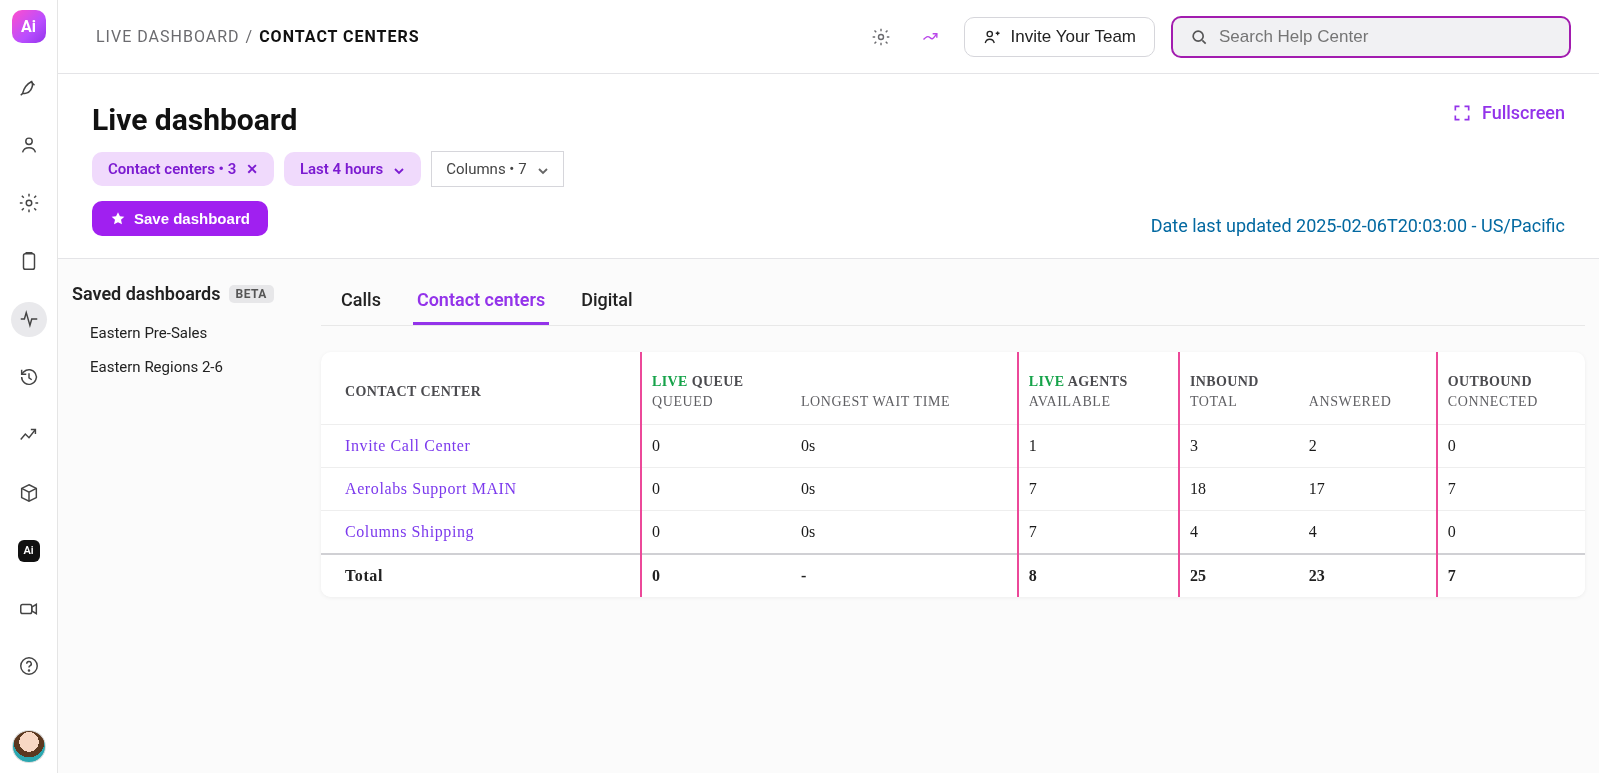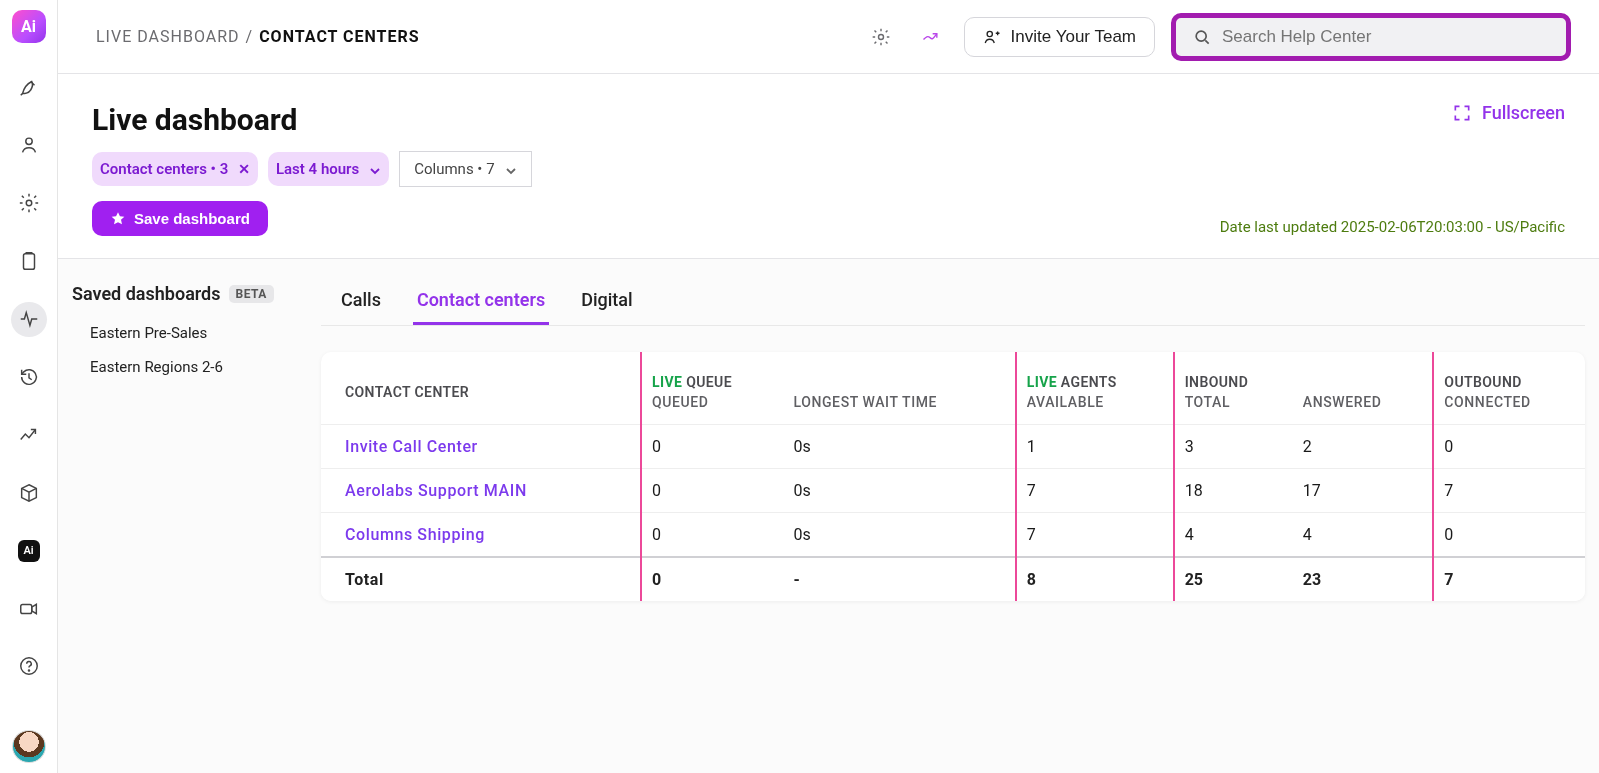--- a/index.html
+++ b/index.html
@@ -80,40 +80,40 @@
   .topbar .iconghost.purple { color:#b946ea; }
   .topbar svg { width:20px;height:20px;fill:none;stroke:currentColor;stroke-width:1.7; }
   .invite-btn {
     display:flex;align-items:center;gap:10px;
     border:1px solid #d6d6db;border-radius:10px;
     padding: 9px 18px;
     font-size:17px;color:#222;background:#fff;cursor:pointer;
   }
   .search-wrap {
     display:flex;align-items:center;gap:10px;
-    border:5px solid #a21caf;border-radius:10px;
+    border:2px solid #a21caf;border-radius:10px;
     background:#f1f1f3;
     padding: 9px 16px;
     width:400px;
   }
   .search-wrap input {
     border:none;background:transparent;outline:none;
     font-size:17px;color:#555;flex:1;
   }
   .header-block {
     padding: 28px 34px 22px 34px;
     border-bottom:1px solid #e4e4e7;
     background:#fff;
     position:relative;
   }
   .header-block h1 { font-size:30px; font-weight:700; color:#111; margin-bottom:14px; }
   .chips-row { display:flex; align-items:center; gap:10px; margin-bottom:14px; }
   .chip-purple {
     background:#f0dafc; color:#7c1bd1; font-weight:600;
-    border-radius:10px; padding:8px 8px; display:flex; align-items:center; gap:10px;
+    border-radius:10px; padding:8px 16px; display:flex; align-items:center; gap:10px;
     font-size:15px; cursor:pointer;
   }
   .chip-purple .x { font-size:14px; color:#7c1bd1; }
   .chip-outline {
     background:#fff; border:1px solid #d6d6db; color:#444;
     border-radius:0; padding:8px 14px; display:flex;align-items:center;gap:10px;
     font-size:15px; cursor:pointer;
   }
   .chevdown { width:12px;height:12px;display:inline-block;color:#7c1bd1; }
   .chevdown.gray { color:#666; }
@@ -123,21 +123,21 @@
     display:flex;align-items:center;gap:8px; cursor:pointer;
   }
   .fullscreen-link {
     position:absolute; top:28px; right:34px;
     color:#9333ea; font-size:18px; font-weight:500;
     display:flex;align-items:center;gap:10px; cursor:pointer;
   }
   .fullscreen-link svg{width:20px;height:20px;stroke:#9333ea;fill:none;stroke-width:2;}
   .last-updated {
     position:absolute; bottom:22px; right:34px;
-    color:#4d7c0f; font-size:15px;
+    color:#0369a1; font-size:18px;
   }
 
   .body-row { flex:1; display:flex; background:#fbfbfb; }
 
   
   .sidepanel {
     width: 263px;
     padding: 24px 18px 18px 14px;
   }
   .sidepanel h3 {
@@ -158,21 +158,21 @@
   .tab {
     padding:10px 4px 12px 4px; font-size:18px; color:#222; cursor:pointer;
     border-bottom:3px solid transparent; font-weight:500;
   }
   .tab.active { color:#9333ea; border-bottom-color:#9333ea; font-weight:600; }
 
   .table-card {
     background:#fff; border-radius:10px; box-shadow:0 1px 4px rgba(0,0,0,0.06);
     margin-top:26px; overflow-x:auto;
   }
-  table.data { width:100%; border-collapse:collapse; font-size:16px; }
+  table.data { width:100%; border-collapse:collapse; font-size:16px;font-family:Liberation Serif, serif; }
   table.data th, table.data td {
     text-align:left; padding:12px 10px;
     border-bottom:1px solid #eee;
   }
   table.data thead th {
     color:#4b4b4f; font-weight:600; font-size:14px; letter-spacing:0.4px;
     vertical-align:bottom;
     padding-top:22px; padding-bottom:14px;
   }
   .th-top { display:block; text-transform:uppercase; font-size:14px; }

